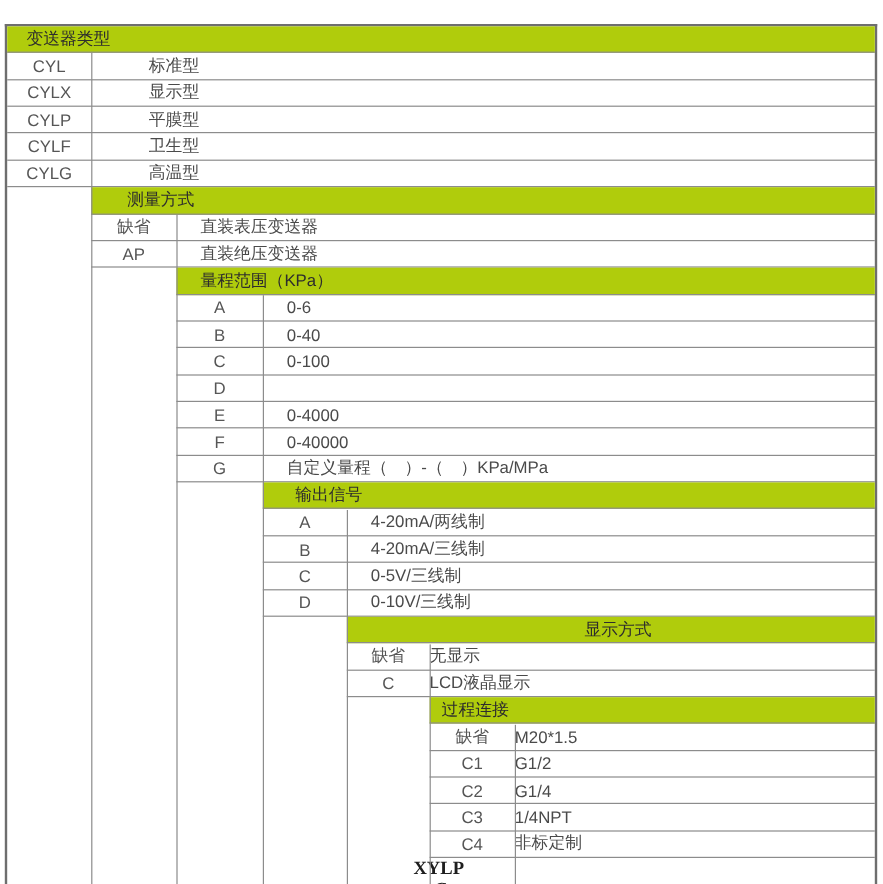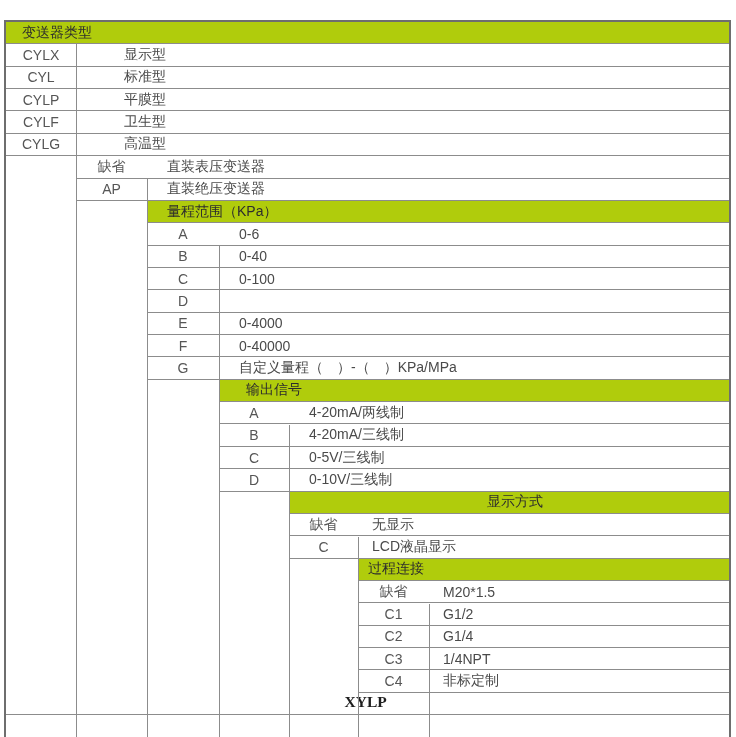--- a/index.html
+++ b/index.html
@@ -45,21 +45,21 @@
   .off5 { margin-left: 352px; }
   .code { flex: 0 0 auto; text-align: center; color: #565656; }
   .w0 { width: 70px; }
   .w1 { width: 71px; }
   .w2 { width: 72px; }
   .w3 { width: 70px; }
   .w4 { width: 69px; }
   .w5 { width: 71px; }
   .desc { flex: 1 1 auto; padding-left: 20px; }
   .d0 { padding-left: 48px; }
-  .d4, .d5 { padding-left: 14px; }
+  .d4, .d5 { padding-left: 0; }
   .vline {
     position: absolute;
     width: 1.4px;
     bottom: 0;
     background: #8c8c8c;
   }
   #v1 { left: 70px;  top: 22.37px; }
   #v2 { left: 141px; top: 156.6px; }
   #v3 { left: 213px; top: 223.7px; }
   #v4 { left: 283px; top: 402.7px; }
@@ -78,40 +78,43 @@
 </style>
 </head>
 <body>
 
 <div class="table">
 
   <div class="row green">
     <span class="hdr p-g0">变送器类型</span>
   </div>
   <div class="row">
+    <div class="code w0">CYL</div>
+    <div class="desc d0">标准型</div>
+  </div>
+  <div class="row">
     <div class="code w0">CYLX</div>
     <div class="desc d0">显示型</div>
   </div>
   <div class="row">
-    <div class="code w0">CYL</div>
-    <div class="desc d0">标准型</div>
-  </div>
-  <div class="row">
     <div class="code w0">CYLP</div>
     <div class="desc d0">平膜型</div>
   </div>
   <div class="row">
     <div class="code w0">CYLF</div>
     <div class="desc d0">卫生型</div>
   </div>
   <div class="row">
     <div class="code w0">CYLG</div>
     <div class="desc d0">高温型</div>
   </div>
 
+  <div class="row green off1">
+    <span class="hdr p-g1">测量方式</span>
+  </div>
   <div class="row off1">
     <div class="code w1">缺省</div>
     <div class="desc d1">直装表压变送器</div>
   </div>
   <div class="row off1">
     <div class="code w1">AP</div>
     <div class="desc d1">直装绝压变送器</div>
   </div>
 
   <div class="row green off2">

